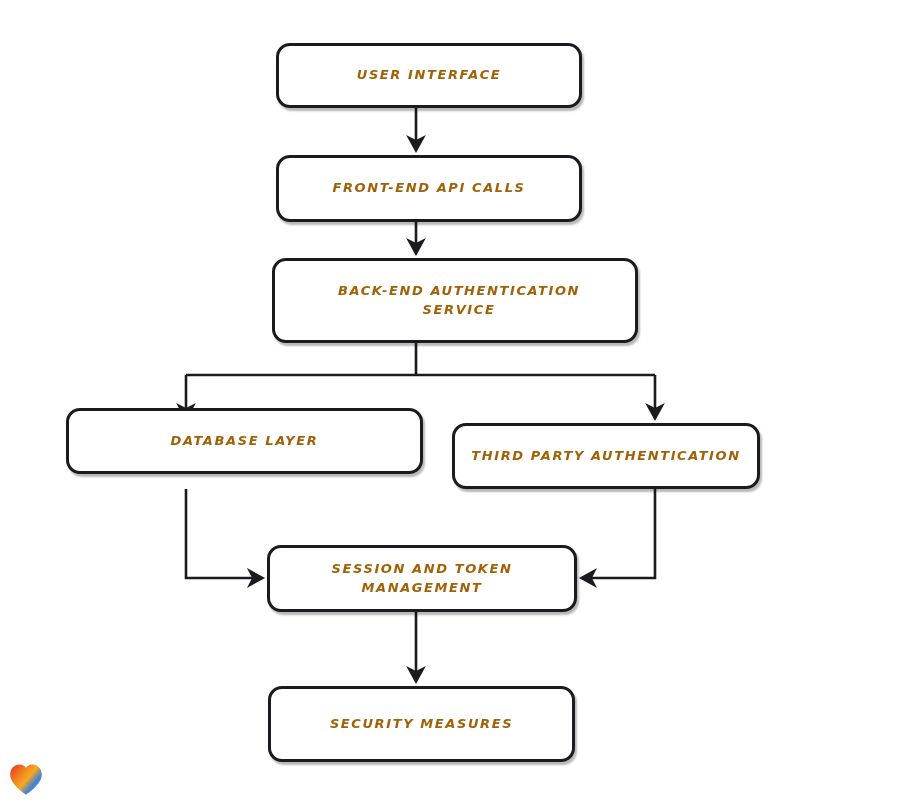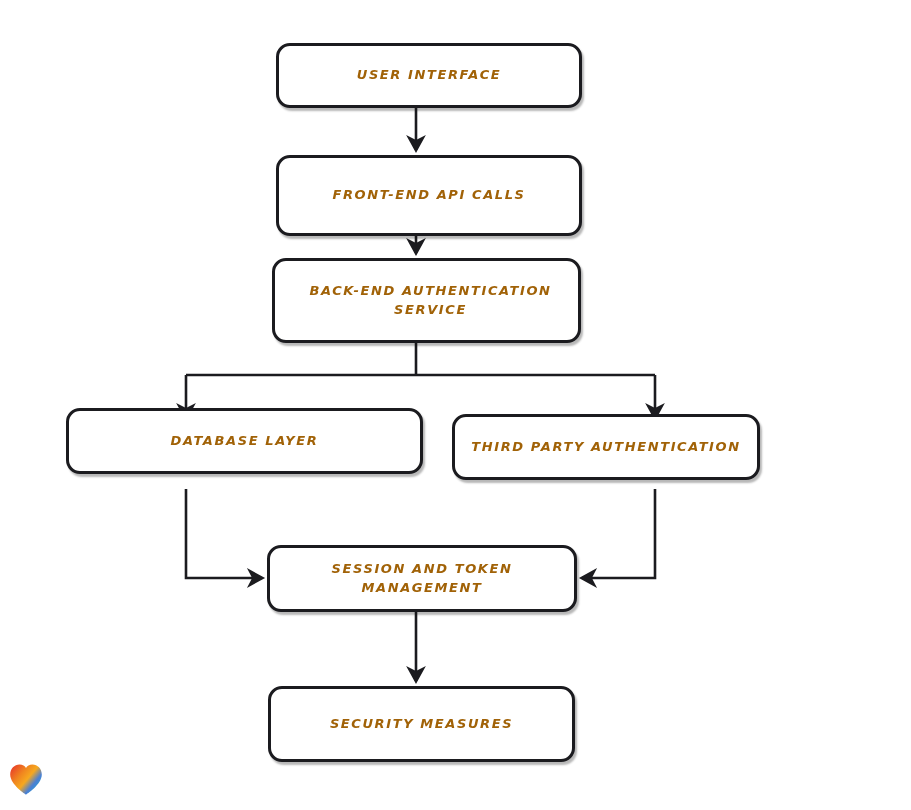--- a/index.html
+++ b/index.html
@@ -39,24 +39,24 @@
     font-weight: 600;
     letter-spacing: 1.6px;
     color: #a16207;
     line-height: 1.45;
     text-transform: uppercase;
     white-space: pre-line;
     padding: 0 8px;
     user-select: none;
   }
   #node-ui        { left: 276px; top: 43px;  width: 306px; height: 65px; }
-  #node-frontend  { left: 276px; top: 155px; width: 306px; height: 81px; }
-  #node-backend   { left: 272px; top: 258px; width: 309px; height: 85px; padding-left: 8px; }
+  #node-frontend  { left: 276px; top: 155px; width: 306px; height: 67px; }
+  #node-backend   { left: 272px; top: 258px; width: 366px; height: 85px; padding-left: 8px; }
   #node-database  { left: 66px;  top: 408px; width: 357px; height: 66px; }
-  #node-thirdparty{ left: 452px; top: 414px; width: 308px; height: 66px; }
+  #node-thirdparty{ left: 452px; top: 423px; width: 308px; height: 66px; }
   #node-session   { left: 267px; top: 545px; width: 310px; height: 67px; }
   #node-security  { left: 268px; top: 686px; width: 307px; height: 76px; }
 
   #heart-icon {
     position: absolute;
     left: 8px;
     top: 762px;
     width: 36px;
     height: 34px;
   }

